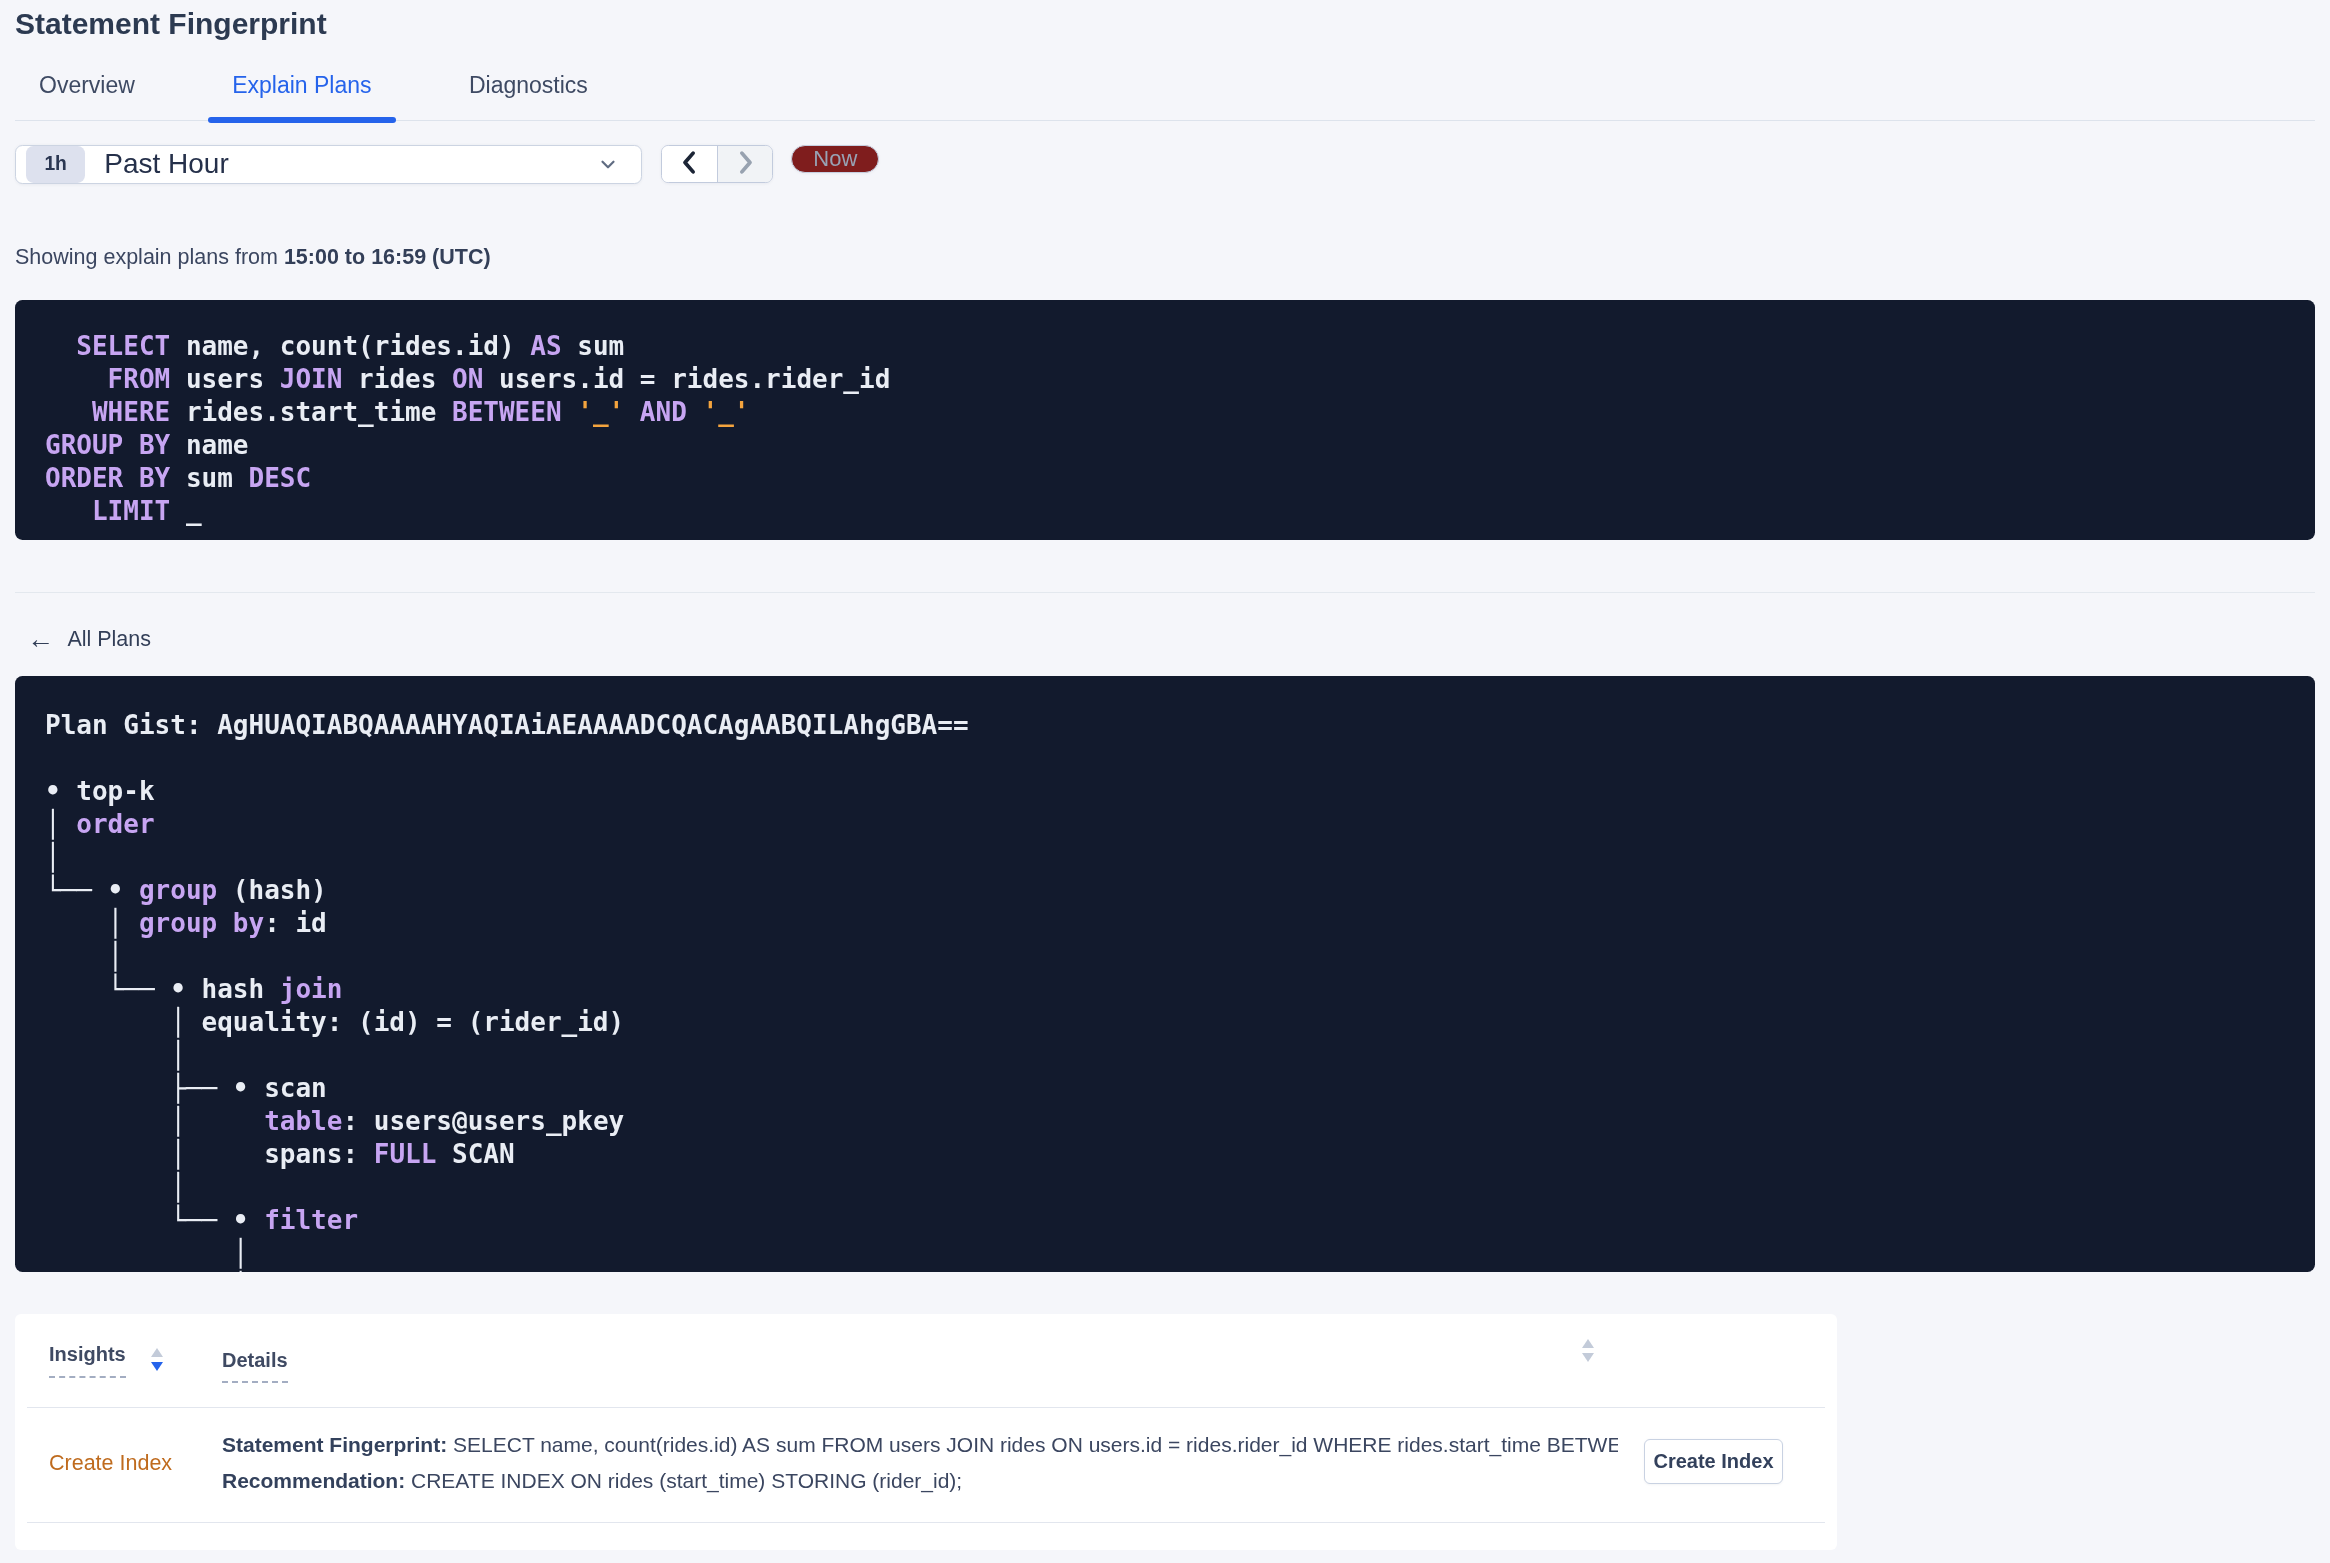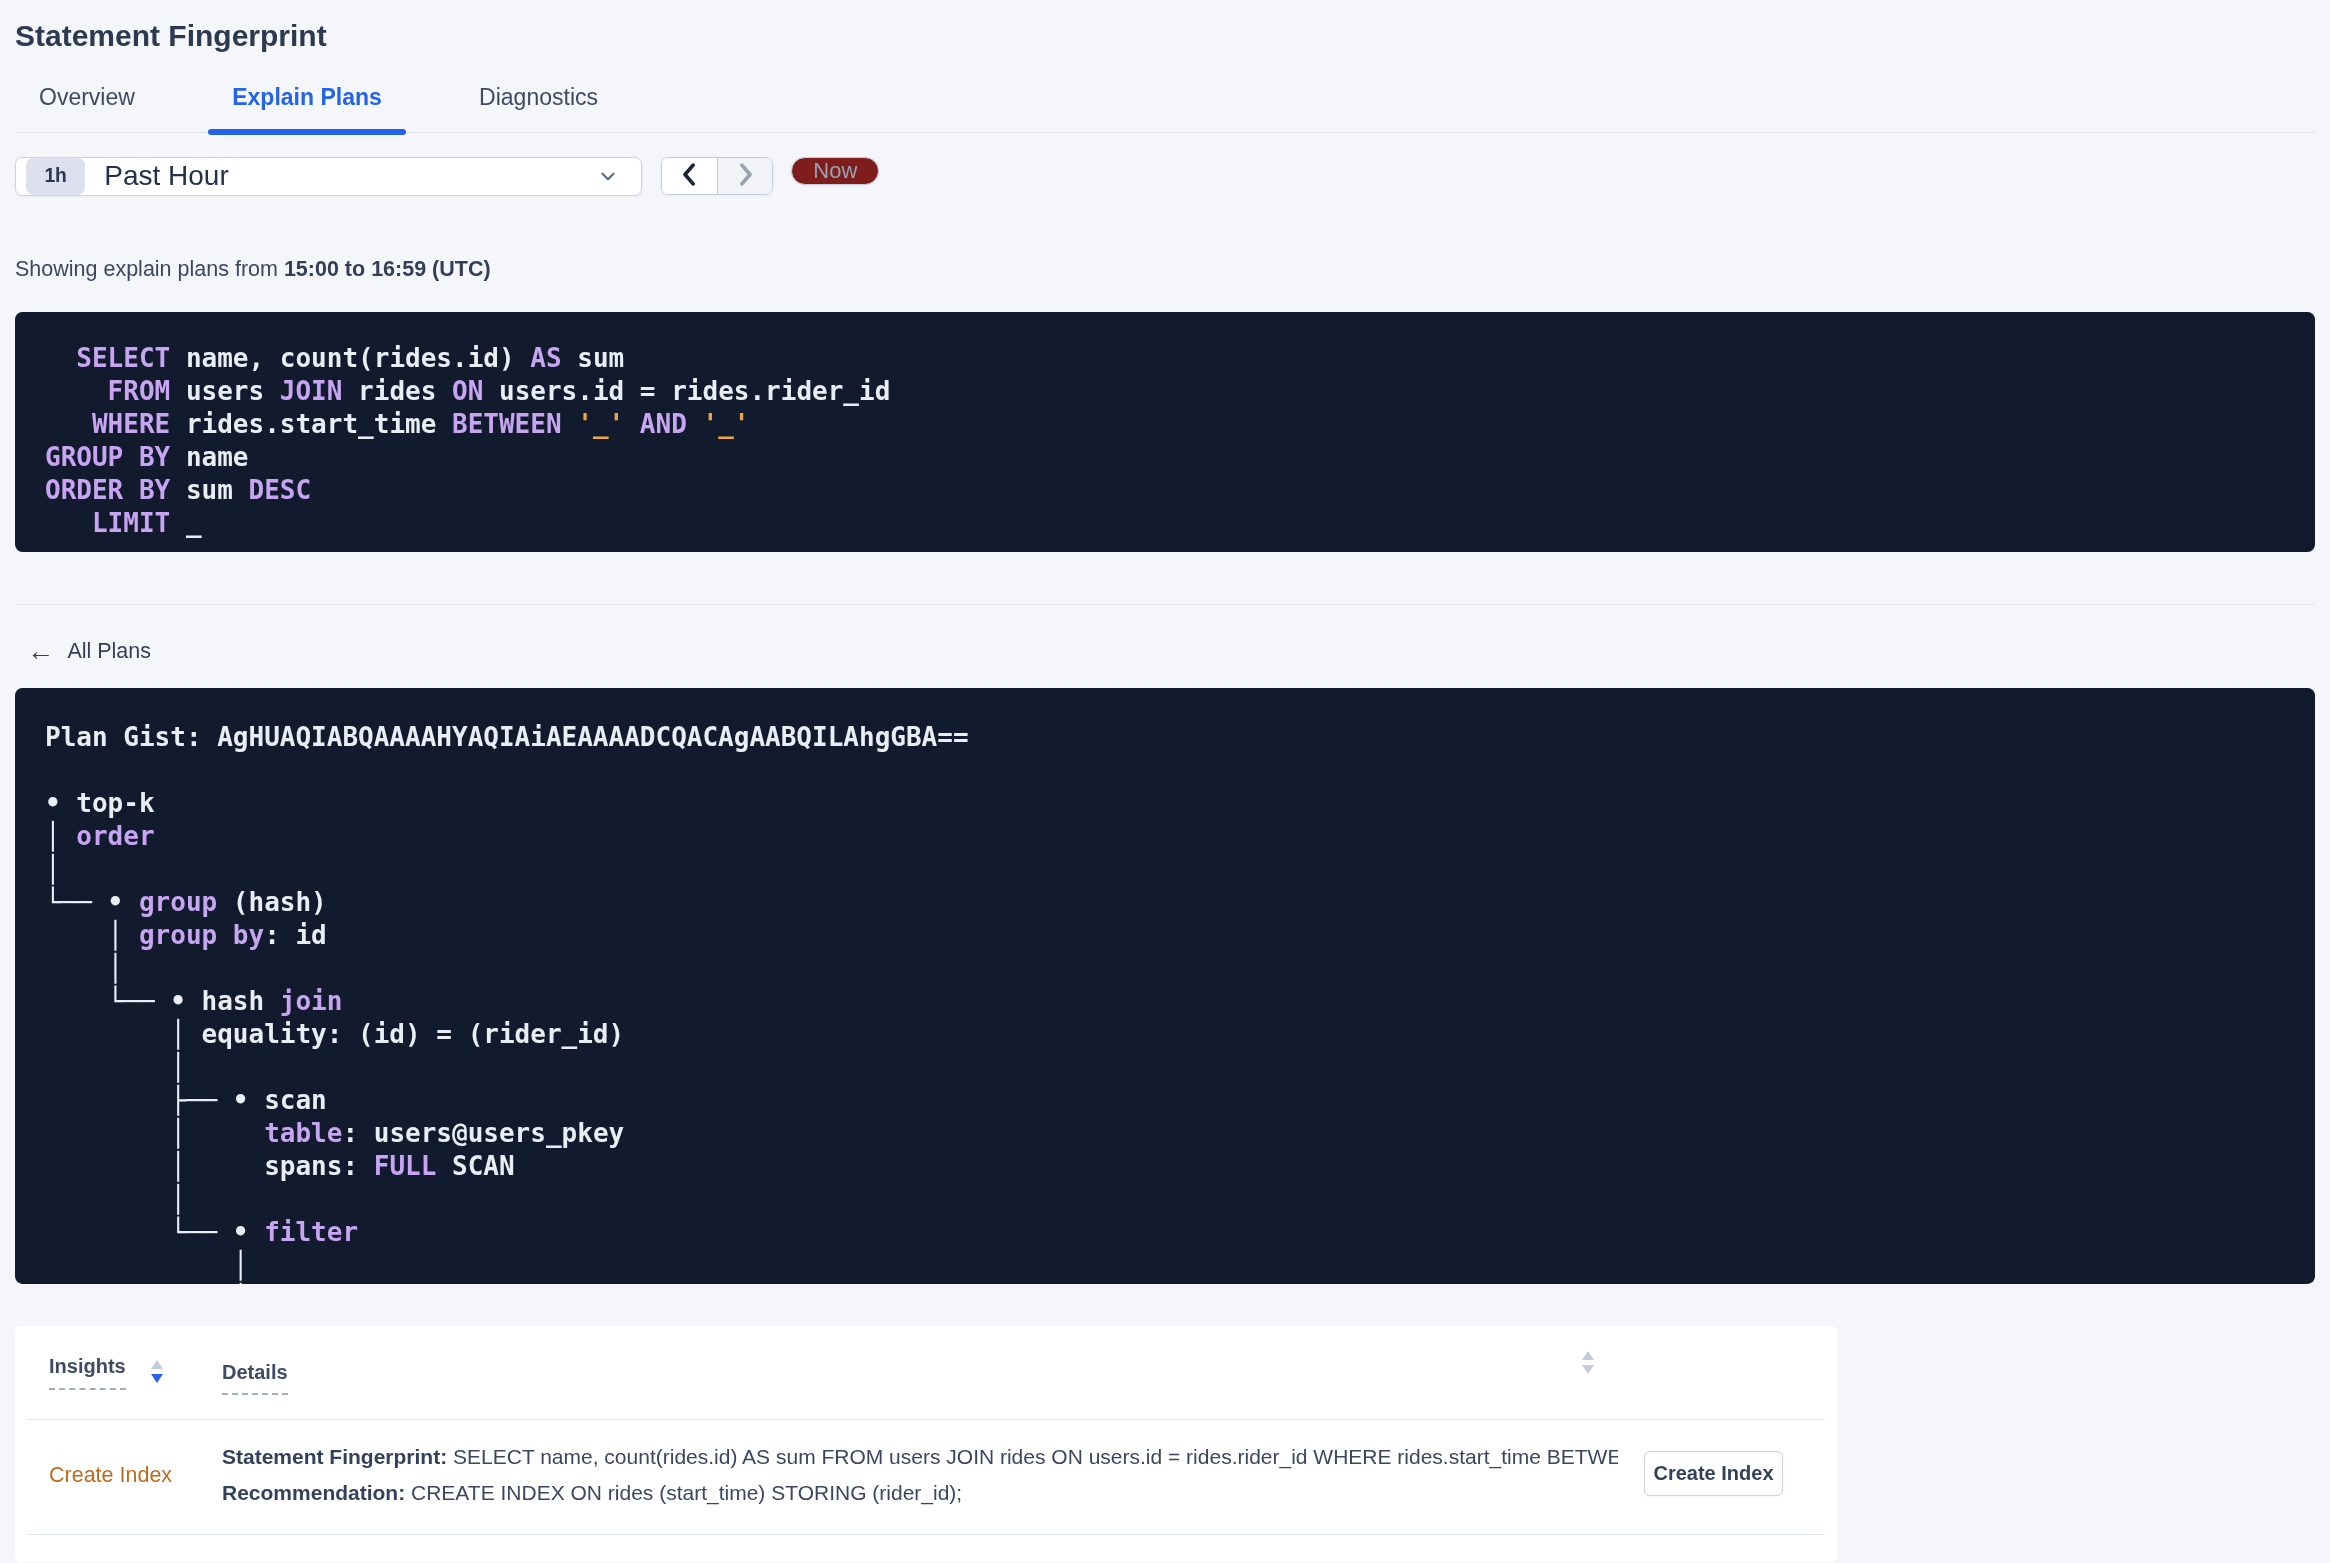--- a/index.html
+++ b/index.html
@@ -7,24 +7,24 @@
     --accent-blue:#2563eb; --code-bg:#121a2d; --code-text:#e9edf4;
     --keyword-purple:#c7a5f2; --literal-orange:#f4a43e; --insight-orange:#bf6b1e;
     --border-gray:#dde3ec; --ctrl-border:#ccd4e2;
   }
   *{margin:0;padding:0;box-sizing:border-box}
   html,body{width:2330px;height:1564px;overflow:hidden}
   body{background:var(--page-bg);font-family:"Liberation Sans",sans-serif;color:var(--dark-text);}
   .page{padding:0 15px;position:relative;width:2330px;height:1564px}
 
   
-  .page-title{font-size:30px;font-weight:700;color:var(--dark-text);padding-top:18px;line-height:36px}
+  .page-title{font-size:30px;font-weight:700;color:var(--dark-text);padding-top:6px;line-height:36px}
   .tabs{margin-top:30px;border-bottom:1.5px solid var(--border-gray);white-space:nowrap}
   .tab{display:inline-block;position:relative;padding:0 24px 21px;margin-right:46px;font-size:23px;font-weight:500;color:#3e4a63;cursor:pointer}
-  .tab.active{color:var(--accent-blue);font-weight:700}
+  .tab.active{color:var(--accent-blue);font-weight:400}
   .tab.active::after{content:"";position:absolute;left:0;right:0;bottom:-3px;height:6px;border-radius:3.7px;background:var(--accent-blue)}
 
   
   .controls{margin-top:24px;display:flex;align-items:flex-start;height:61px}
   .time-select{width:627px;background:#fff;border:1.5px solid var(--ctrl-border);border-radius:7.4px;display:flex;align-items:center;padding:0 22px 0 10.4px;box-shadow:0 0.7px 3px rgba(40,50,80,.06);cursor:pointer}
   .time-badge{background:#dde1ee;border-radius:7.4px;padding:7.4px 18px;font-size:19.3px;font-weight:700;color:#2b3752;margin-right:19.3px}
   .time-label{font-size:28px;font-weight:400;color:#25304a}
   .time-chevron{margin-left:auto;display:flex;align-items:center}
   .pager{margin-left:19.3px;display:flex;border:1.5px solid #c2cbdd;border-radius:7.4px;overflow:hidden;background:#fff;box-shadow:0 0.7px 3px rgba(40,50,80,.06)}
   .pager button{width:55px;border:none;background:#fff;display:flex;align-items:center;justify-content:center;cursor:pointer}

